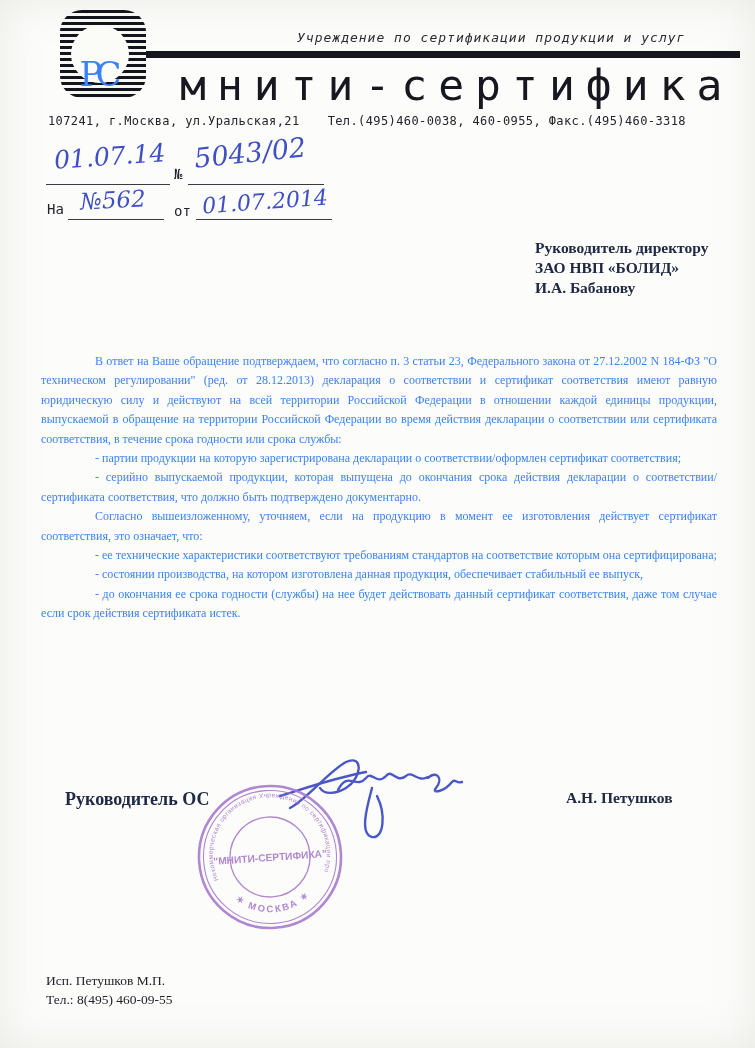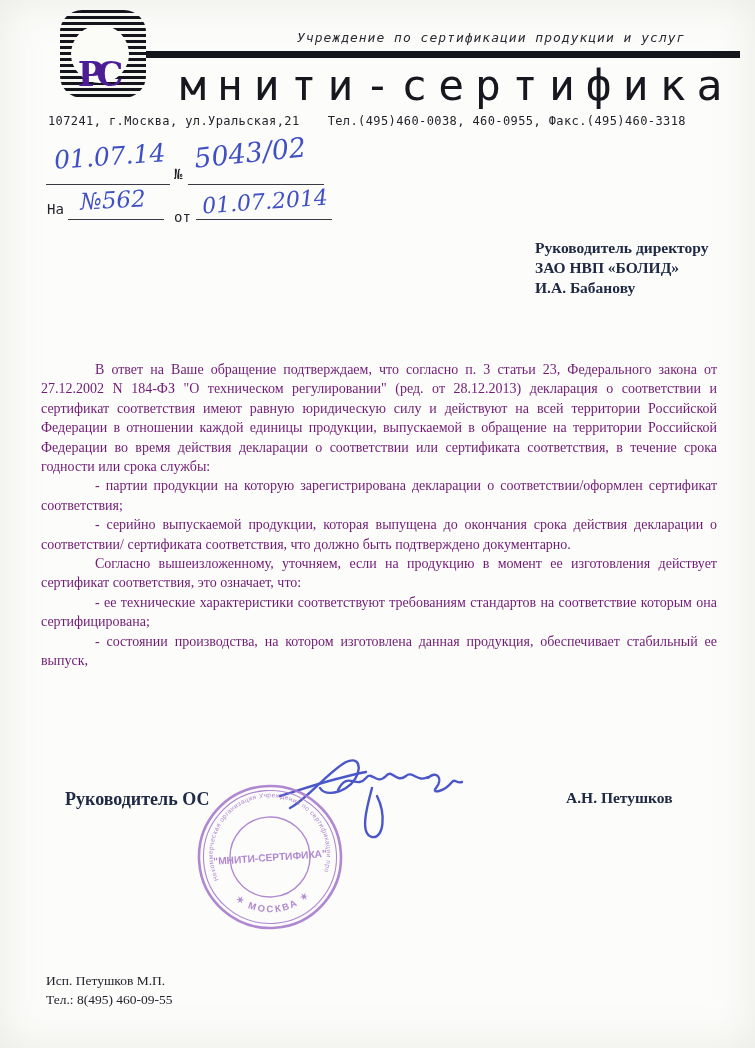--- a/index.html
+++ b/index.html
@@ -18,22 +18,22 @@
     border-radius:22px;
     background:repeating-linear-gradient(180deg,#14141c 0 3px,#f6f6f2 3px 6px);
     display:flex;align-items:center;justify-content:center;
   }
   .logo-circle{
     width:58px;height:58px;border-radius:50%;
     background:#fbfbf8;display:flex;align-items:center;justify-content:center;
     margin-left:-6px;
   }
   .logo-letters{
-    font-family:"DejaVu Serif",serif;font-weight:bold;
-    font-size:34px;color:#4c1d95;letter-spacing:-7px;
+    font-family:"DejaVu Serif",serif;font-weight:normal;
+    font-size:34px;color:#3b82f6;letter-spacing:-7px;
     transform:translateX(-3px);
     margin-top:40px;
   }
   .tagline{
     position:absolute;left:297px;top:30px;
     font-family:"DejaVu Sans Mono",monospace;font-style:italic;
     font-size:13px;letter-spacing:1px;color:#2a2a33;white-space:nowrap;
   }
   .header-bar{
     position:absolute;left:146px;top:51px;width:594px;height:7px;
@@ -61,22 +61,22 @@
     font-size:14px;color:#23232c;
   }
   
   .addressee{
     position:absolute;left:535px;top:238px;
     font-weight:bold;font-size:15.5px;line-height:20px;color:#202a45;
     white-space:nowrap;
   }
   
   .body-text{
-    position:absolute;left:41px;top:360px;width:676px;
-    font-size:14px;line-height:19.4px;text-align:justify;color:#701a75;
+    position:absolute;left:41px;top:352px;width:676px;
+    font-size:12px;line-height:19.4px;text-align:justify;color:#3b82f6;
   }
   .body-text p{margin:0;text-indent:54px;}
   
   .sig-title{position:absolute;left:65px;top:789px;font-weight:bold;font-size:18px;color:#202a45;white-space:nowrap;}
   .sig-name{position:absolute;left:566px;top:789px;font-weight:bold;font-size:15.5px;color:#202a45;white-space:nowrap;}
   .sig-scrawl{position:absolute;left:276px;top:750px;}
   
   .stamp{position:absolute;left:184px;top:771px;opacity:.88;transform:rotate(-4deg);}
   
   .footer{
@@ -104,37 +104,38 @@
 
   <div class="hw" style="left:54px;top:142px;font-size:25px;transform:rotate(-4deg);">01.07.14</div>
   <div class="ref-underline" style="left:46px;top:184px;width:124px;"></div>
   <div class="ref-label" style="left:174px;top:166px;">№</div>
   <div class="hw" style="left:194px;top:137px;font-size:27px;transform:rotate(-6deg);">5043/02</div>
   <div class="ref-underline" style="left:188px;top:184px;width:136px;"></div>
 
   <div class="ref-label" style="left:47px;top:201px;">На</div>
   <div class="hw" style="left:80px;top:187px;font-size:23px;transform:rotate(-3deg);">№562</div>
   <div class="ref-underline" style="left:68px;top:219px;width:96px;"></div>
-  <div class="ref-label" style="left:174px;top:209px;">от</div>
+  <div class="ref-label" style="left:174px;top:203px;">от</div>
   <div class="hw" style="left:202px;top:189px;font-size:22px;transform:rotate(-4deg);">01.07.2014</div>
   <div class="ref-underline" style="left:196px;top:219px;width:136px;"></div>
 
   <div class="addressee">
     <div>Руководитель директору</div>
     <div>ЗАО НВП «БОЛИД»</div>
     <div>И.А. Бабанову</div>
   </div>
 
   <div class="body-text">
     <p>В ответ на Ваше обращение подтверждаем, что согласно п. 3 статьи 23, Федерального закона от 27.12.2002 N 184-ФЗ "О техническом регулировании" (ред. от 28.12.2013) декларация о соответствии и сертификат соответствия имеют равную юридическую силу и действуют на всей территории Российской Федерации в отношении каждой единицы продукции, выпускаемой в обращение на территории Российской Федерации во время действия декларации о соответствии или сертификата соответствия, в течение срока годности или срока службы:</p>
     <p>- партии продукции на которую зарегистрирована декларации о соответствии/оформлен сертификат соответствия;</p>
     <p>- серийно выпускаемой продукции, которая выпущена до окончания срока действия декларации о соответствии/ сертификата соответствия, что должно быть подтверждено документарно.</p>
     <p>Согласно вышеизложенному, уточняем, если на продукцию в момент ее изготовления действует сертификат соответствия, это означает, что:</p>
     <p>- ее технические характеристики соответствуют требованиям стандартов на соответствие которым она сертифицирована;</p>
     <p>- состоянии производства, на котором изготовлена данная продукция, обеспечивает стабильный ее выпуск,</p>
+    <p>- до окончания ее срока годности (службы) на нее будет действовать данный сертификат соответствия, даже  том случае если срок действия сертификата истек.</p>
   </div>
 
   <div class="sig-title">Руководитель ОС</div>
   <div class="sig-name">А.Н. Петушков</div>
 
   <svg class="sig-scrawl" width="190" height="100" viewBox="0 0 190 100">
     <g fill="none" stroke="#4a57c8" stroke-width="2.4" stroke-linecap="round" stroke-linejoin="round">
       <path d="M4,46 C30,38 58,28 90,22"></path>
       <path d="M14,58 C30,50 52,22 70,12 C88,4 86,28 70,38 C60,44 48,45 44,38"></path>
       <path d="M62,40 C72,20 80,40 90,28 C96,20 100,36 110,26 C116,18 120,34 130,26 C136,20 142,33 152,27"></path>

